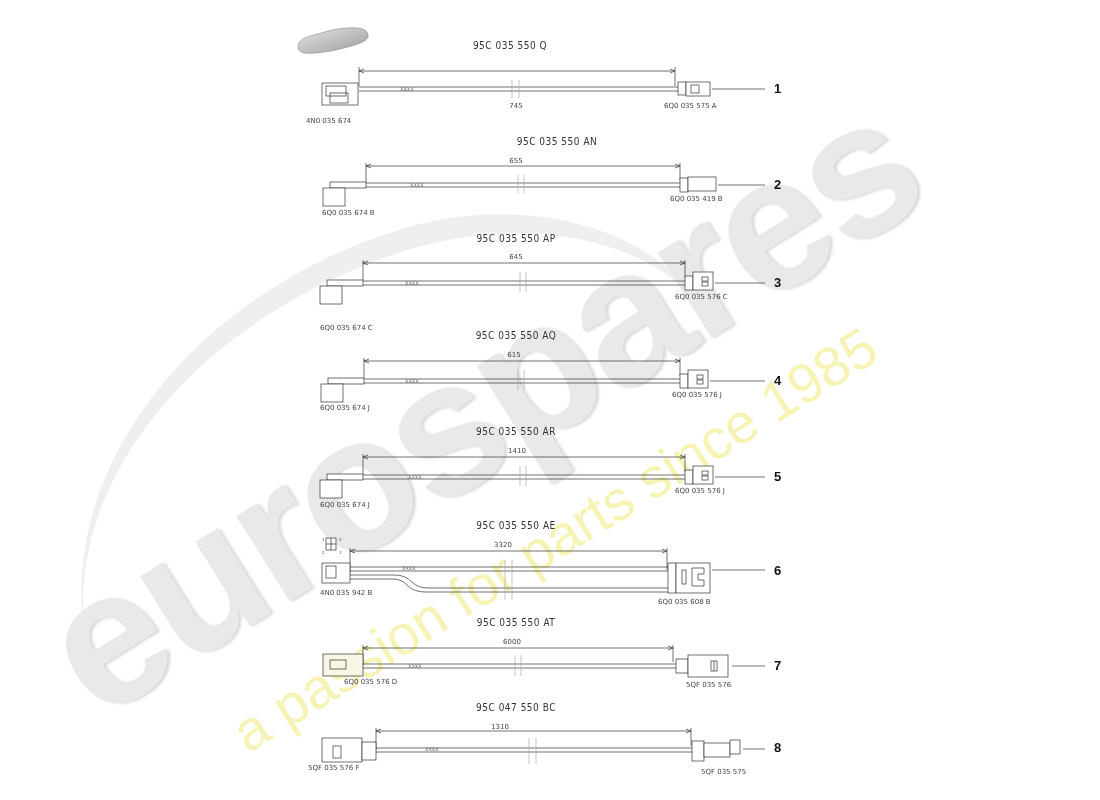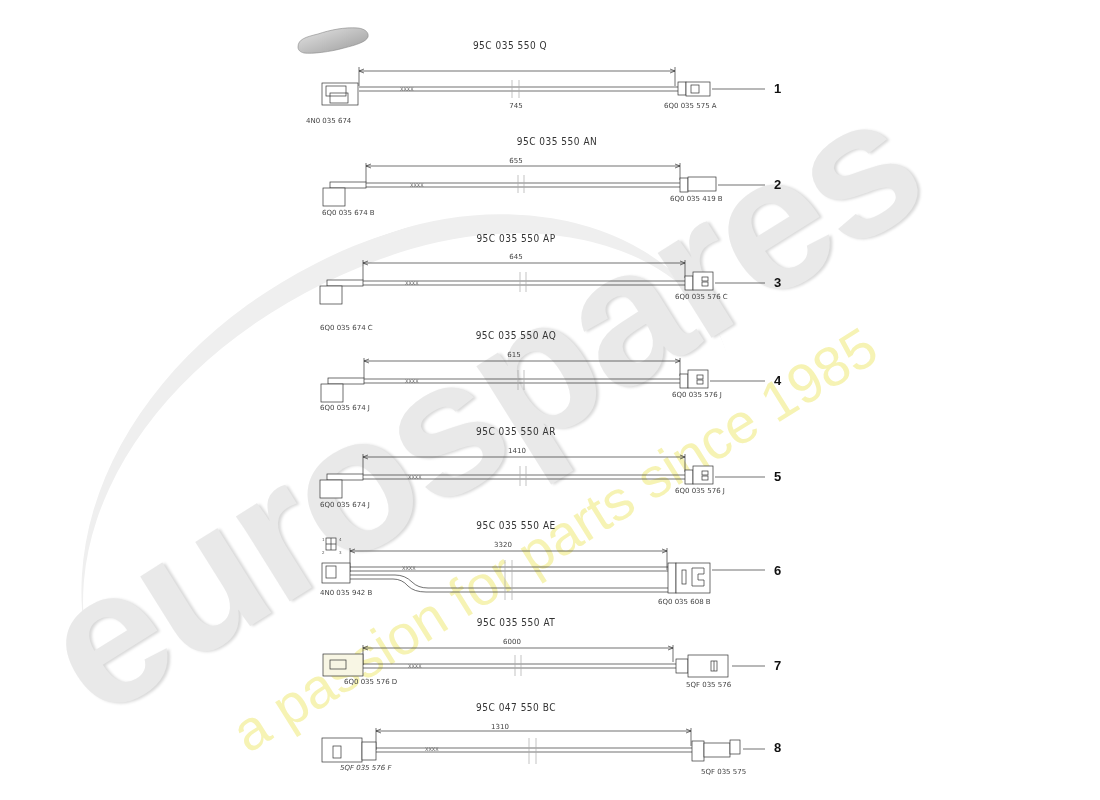--- a/index.html
+++ b/index.html
@@ -256,18 +256,18 @@
         <rect x="322" y="738" width="40" height="24" fill="#fff"></rect>
         <rect x="333" y="746" width="8" height="12"></rect>
         <rect x="362" y="742" width="14" height="18" fill="#fff"></rect>
         <rect x="692" y="741" width="12" height="20" fill="#fff"></rect>
         <rect x="704" y="743" width="26" height="14" fill="#fff"></rect>
         <rect x="730" y="740" width="10" height="14" fill="#fff"></rect>
         <line x1="743" y1="749" x2="765" y2="749"></line>
       </g>
       <text x="425" y="751" font-size="5" fill="#666">XXXX</text>
     </svg>
-    <div class="pn" style="left:340px;top:764px;font-style:italic;">5QF 035 576 F</div>
+    <div class="pn" style="left:308px;top:764px;">5QF 035 576 F</div>
     <div class="pn" style="left:701px;top:768px;">5QF 035 575</div>
     <div class="idx" style="left:774px;top:740px;">8</div>
   </div>
 
 </div>
 
 </body></html>

